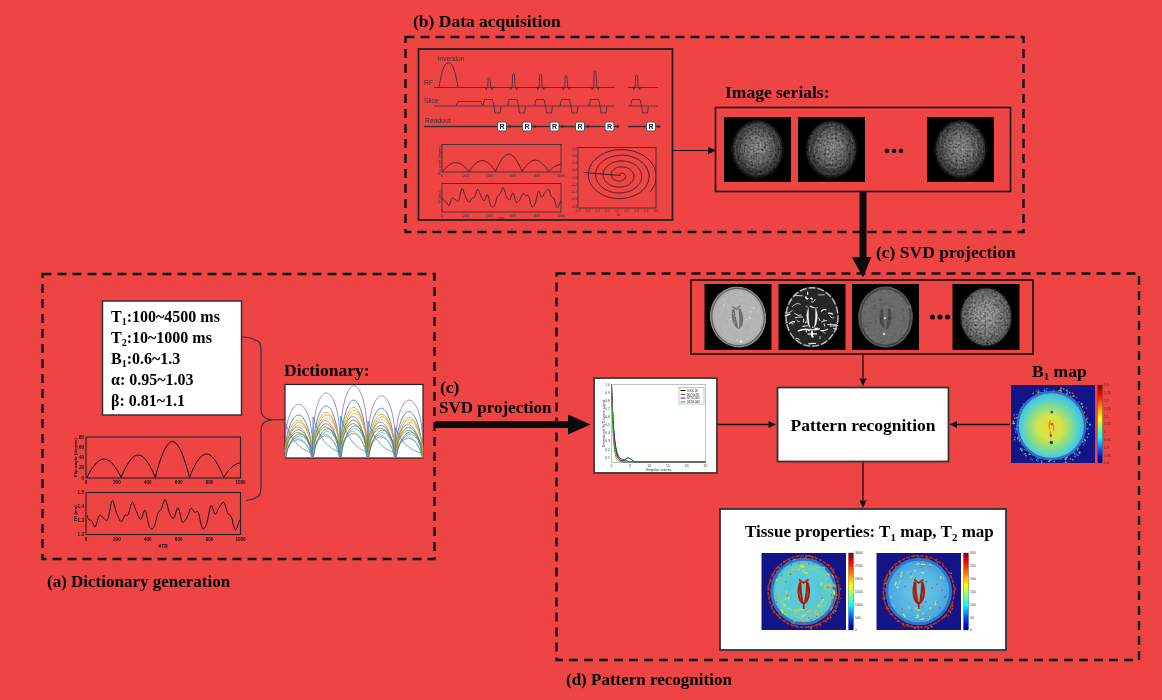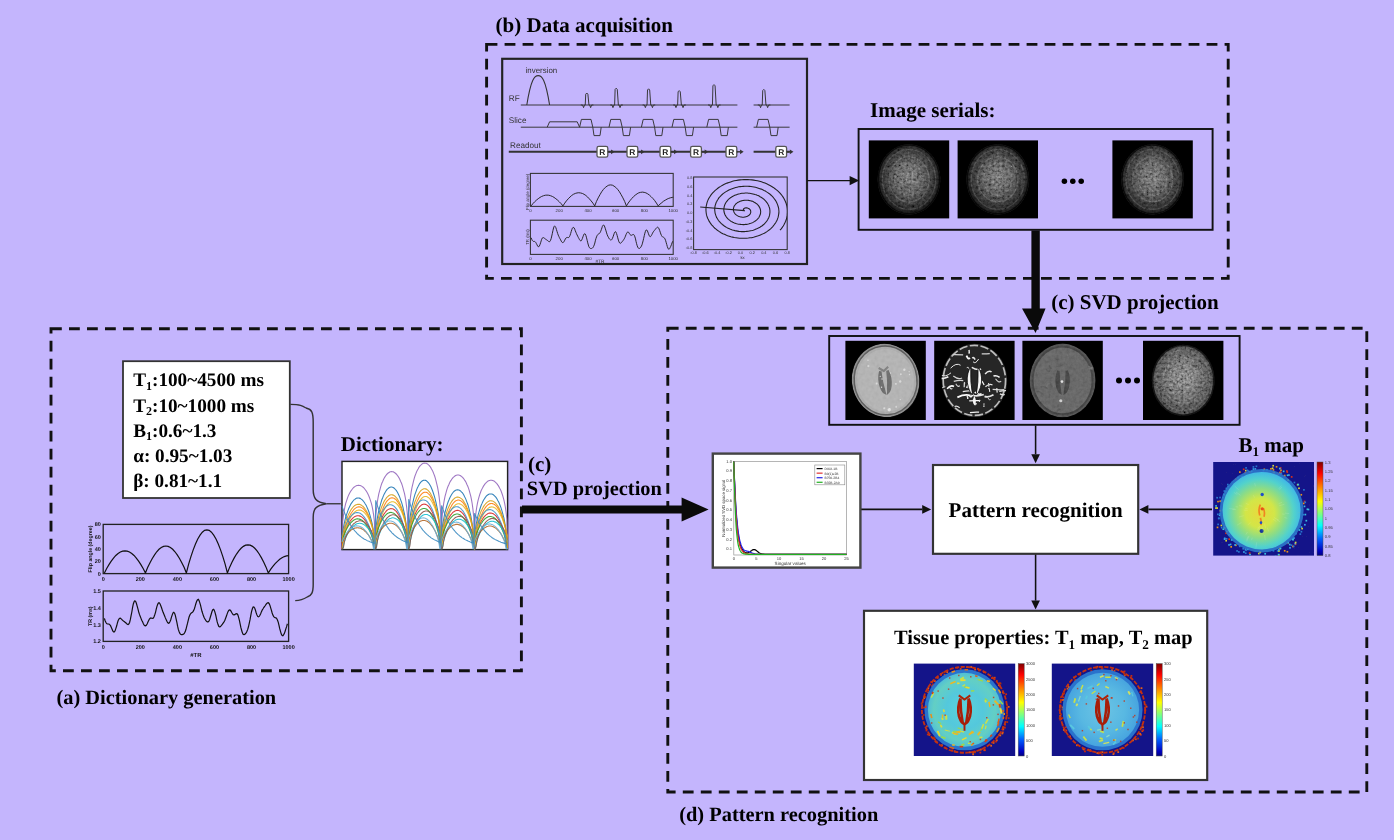--- a/index.html
+++ b/index.html
@@ -1,14 +1,14 @@
 <!DOCTYPE html>
 <html><head><meta charset="utf-8"><style>
 html,body{margin:0;padding:0;background:#fff;}
-#c{position:relative;width:1162px;height:700px;background:#c4b5fd;overflow:hidden;}
+#c{position:relative;width:1162px;height:700px;background:#ef4444;overflow:hidden;}
 </style></head><body>
 <div id="c">
 <svg width="1162" height="700" viewBox="0 0 1162 700">
 <defs>
 
 <radialGradient id="gBrainNoisy" cx="50%" cy="47%" r="56%">
  <stop offset="0%" stop-color="#b6b6b6"></stop>
           <stop offset="38%" stop-color="#8e8e8e"></stop>
  <stop offset="72%" stop-color="#4e4e4e"></stop>
           <stop offset="100%" stop-color="#121212"></stop>

